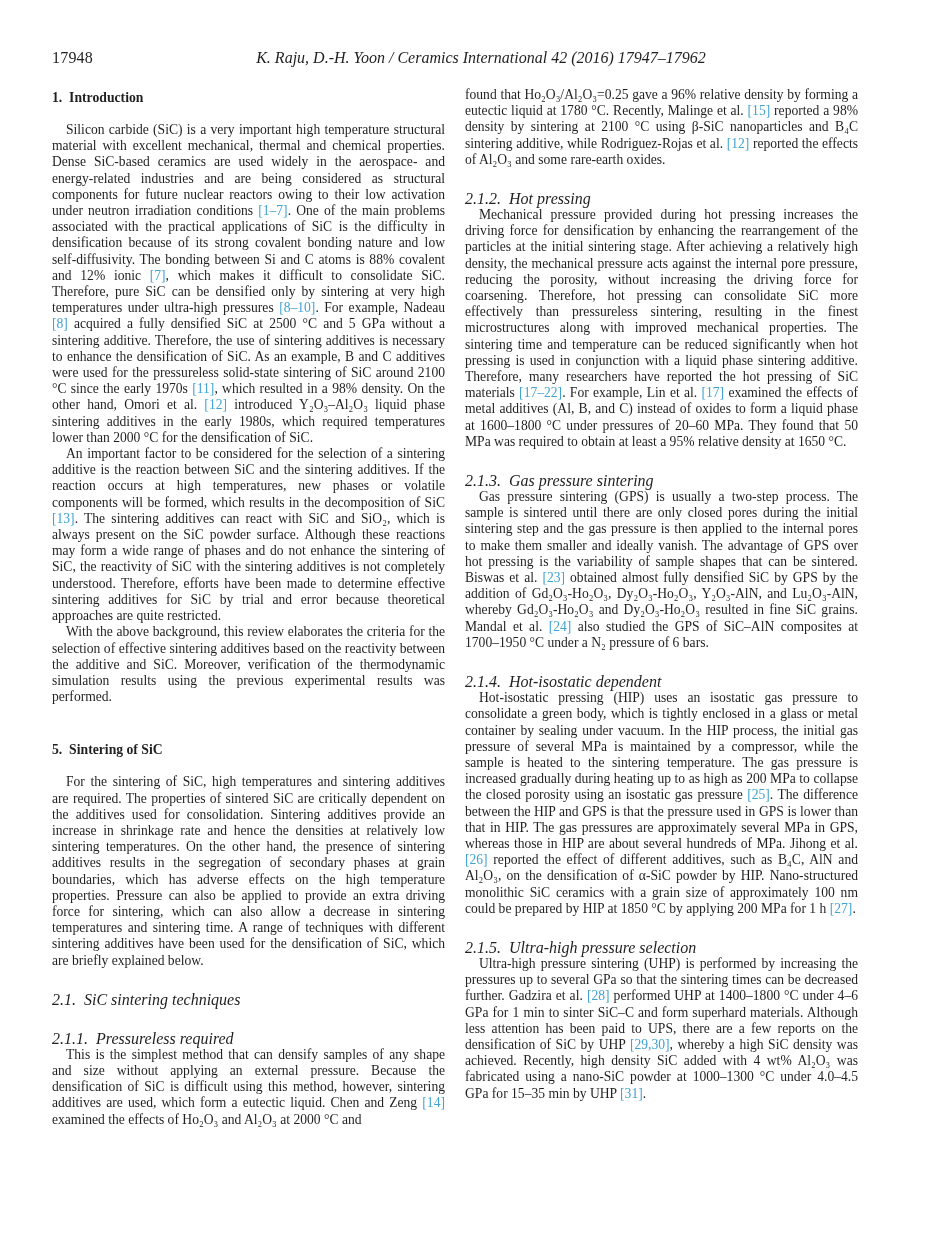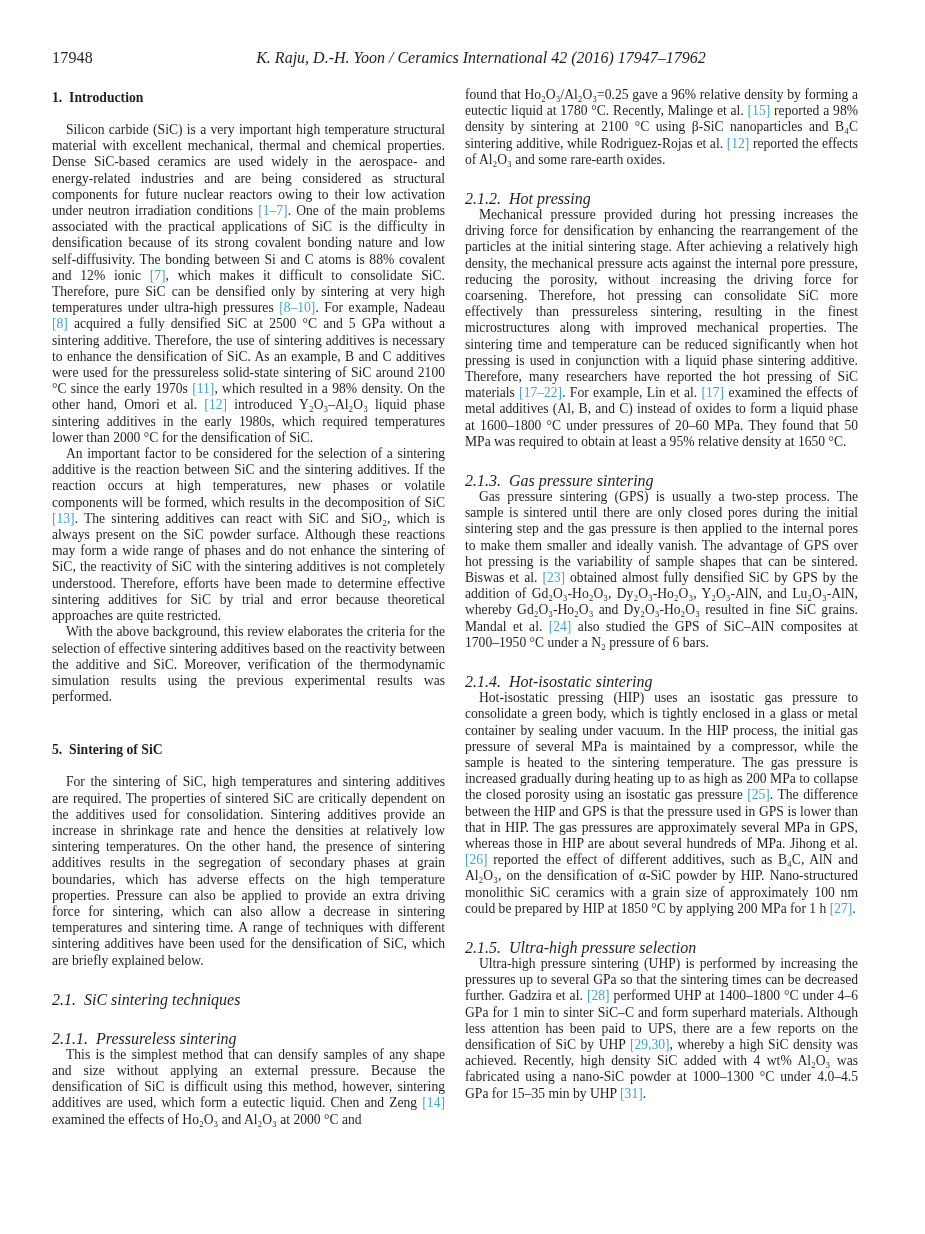--- a/index.html
+++ b/index.html
@@ -57,28 +57,28 @@
 
   <main class="columns">
     <section class="col">
         <h2 class="sec">1. Introduction</h2>
         <p class="para indent">Silicon carbide (SiC) is a very important high temperature structural material with excellent mechanical, thermal and chemical properties. Dense SiC-based ceramics are used widely in the aerospace- and energy-related industries and are being considered as structural components for future nuclear reactors owing to their low activation under neutron irradiation conditions <span class="cite">[1–7]</span>. One of the main problems associated with the practical applications of SiC is the difficulty in densification because of its strong covalent bonding nature and low self-diffusivity. The bonding between Si and C atoms is 88% covalent and 12% ionic <span class="cite">[7]</span>, which makes it difficult to consolidate SiC. Therefore, pure SiC can be densified only by sintering at very high temperatures under ultra-high pressures <span class="cite">[8–10]</span>. For example, Nadeau <span class="cite">[8]</span> acquired a fully densified SiC at 2500 °C and 5 GPa without a sintering additive. Therefore, the use of sintering additives is necessary to enhance the densification of SiC. As an example, B and C additives were used for the pressureless solid-state sintering of SiC around 2100 °C since the early 1970s <span class="cite">[11]</span>, which resulted in a 98% density. On the other hand, Omori et al. <span class="cite">[12]</span> introduced Y₂O₃–Al₂O₃ liquid phase sintering additives in the early 1980s, which required temperatures lower than 2000 °C for the densification of SiC.</p>
         <p class="para indent">An important factor to be considered for the selection of a sintering additive is the reaction between SiC and the sintering additives. If the reaction occurs at high temperatures, new phases or volatile components will be formed, which results in the decomposition of SiC <span class="cite">[13]</span>. The sintering additives can react with SiC and SiO₂, which is always present on the SiC powder surface. Although these reactions may form a wide range of phases and do not enhance the sintering of SiC, the reactivity of SiC with the sintering additives is not completely understood. Therefore, efforts have been made to determine effective sintering additives for SiC by trial and error because theoretical approaches are quite restricted.</p>
         <p class="para indent">With the above background, this review elaborates the criteria for the selection of effective sintering additives based on the reactivity between the additive and SiC. Moreover, verification of the thermodynamic simulation results using the previous experimental results was performed.</p>
         <h2 class="sec">5. Sintering of SiC</h2>
         <p class="para indent">For the sintering of SiC, high temperatures and sintering additives are required. The properties of sintered SiC are critically dependent on the additives used for consolidation. Sintering additives provide an increase in shrinkage rate and hence the densities at relatively low sintering temperatures. On the other hand, the presence of sintering additives results in the segregation of secondary phases at grain boundaries, which has adverse effects on the high temperature properties. Pressure can also be applied to provide an extra driving force for sintering, which can also allow a decrease in sintering temperatures and sintering time. A range of techniques with different sintering additives have been used for the densification of SiC, which are briefly explained below.</p>
         <h3 class="sub">2.1. SiC sintering techniques</h3>
-        <h3 class="sub">2.1.1. Pressureless sintering</h3>
+        <h3 class="sub">2.1.1. Pressureless required</h3>
         <p class="para indent">This is the simplest method that can densify samples of any shape and size without applying an external pressure. Because the densification of SiC is difficult using this method, however, sintering additives are used, which form a eutectic liquid. Chen and Zeng <span class="cite">[14]</span> examined the effects of Ho₂O₃ and Al₂O₃ at 2000 °C and</p>
       </section>
     <section class="col">
         <p class="para">found that Ho₂O₃/Al₂O₃=0.25 gave a 96% relative density by forming a eutectic liquid at 1780 °C. Recently, Malinge et al. <span class="cite">[15]</span> reported a 98% density by sintering at 2100 °C using β-SiC nanoparticles and B₄C sintering additive, while Rodriguez-Rojas et al. <span class="cite">[12]</span> reported the effects of Al₂O₃ and some rare-earth oxides.</p>
         <h3 class="sub">2.1.2. Hot pressing</h3>
         <p class="para indent">Mechanical pressure provided during hot pressing increases the driving force for densification by enhancing the rearrangement of the particles at the initial sintering stage. After achieving a relatively high density, the mechanical pressure acts against the internal pore pressure, reducing the porosity, without increasing the driving force for coarsening. Therefore, hot pressing can consolidate SiC more effectively than pressureless sintering, resulting in the finest microstructures along with improved mechanical properties. The sintering time and temperature can be reduced significantly when hot pressing is used in conjunction with a liquid phase sintering additive. Therefore, many researchers have reported the hot pressing of SiC materials <span class="cite">[17–22]</span>. For example, Lin et al. <span class="cite">[17]</span> examined the effects of metal additives (Al, B, and C) instead of oxides to form a liquid phase at 1600–1800 °C under pressures of 20–60 MPa. They found that 50 MPa was required to obtain at least a 95% relative density at 1650 °C.</p>
         <h3 class="sub">2.1.3. Gas pressure sintering</h3>
         <p class="para indent">Gas pressure sintering (GPS) is usually a two-step process. The sample is sintered until there are only closed pores during the initial sintering step and the gas pressure is then applied to the internal pores to make them smaller and ideally vanish. The advantage of GPS over hot pressing is the variability of sample shapes that can be sintered. Biswas et al. <span class="cite">[23]</span> obtained almost fully densified SiC by GPS by the addition of Gd₂O₃-Ho₂O₃, Dy₂O₃-Ho₂O₃, Y₂O₃-AlN, and Lu₂O₃-AlN, whereby Gd₂O₃-Ho₂O₃ and Dy₂O₃-Ho₂O₃ resulted in fine SiC grains. Mandal et al. <span class="cite">[24]</span> also studied the GPS of SiC–AlN composites at 1700–1950 °C under a N₂ pressure of 6 bars.</p>
-        <h3 class="sub">2.1.4. Hot-isostatic sintering</h3>
+        <h3 class="sub">2.1.4. Hot-isostatic dependent</h3>
         <p class="para indent">Hot-isostatic pressing (HIP) uses an isostatic gas pressure to consolidate a green body, which is tightly enclosed in a glass or metal container by sealing under vacuum. In the HIP process, the initial gas pressure of several MPa is maintained by a compressor, while the sample is heated to the sintering temperature. The gas pressure is increased gradually during heating up to as high as 200 MPa to collapse the closed porosity using an isostatic gas pressure <span class="cite">[25]</span>. The difference between the HIP and GPS is that the pressure used in GPS is lower than that in HIP. The gas pressures are approximately several MPa in GPS, whereas those in HIP are about several hundreds of MPa. Jihong et al. <span class="cite">[26]</span> reported the effect of different additives, such as B₄C, AlN and Al₂O₃, on the densification of α-SiC powder by HIP. Nano-structured monolithic SiC ceramics with a grain size of approximately 100 nm could be prepared by HIP at 1850 °C by applying 200 MPa for 1 h <span class="cite">[27]</span>.</p>
         <h3 class="sub">2.1.5. Ultra-high pressure selection</h3>
         <p class="para indent">Ultra-high pressure sintering (UHP) is performed by increasing the pressures up to several GPa so that the sintering times can be decreased further. Gadzira et al. <span class="cite">[28]</span> performed UHP at 1400–1800 °C under 4–6 GPa for 1 min to sinter SiC–C and form superhard materials. Although less attention has been paid to UPS, there are a few reports on the densification of SiC by UHP <span class="cite">[29,30]</span>, whereby a high SiC density was achieved. Recently, high density SiC added with 4 wt% Al₂O₃ was fabricated using a nano-SiC powder at 1000–1300 °C under 4.0–4.5 GPa for 15–35 min by UHP <span class="cite">[31]</span>.</p>
       </section>
   </main>
 </div>
 
 </body></html>

